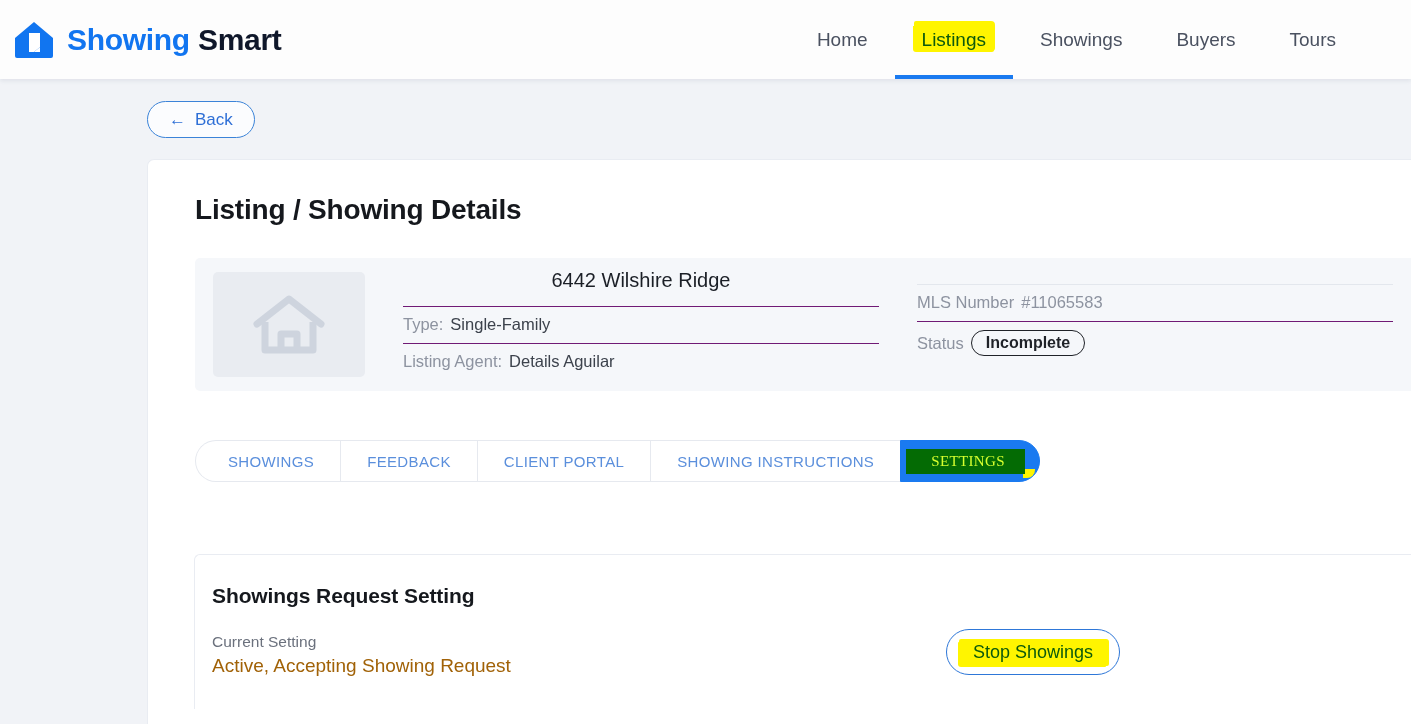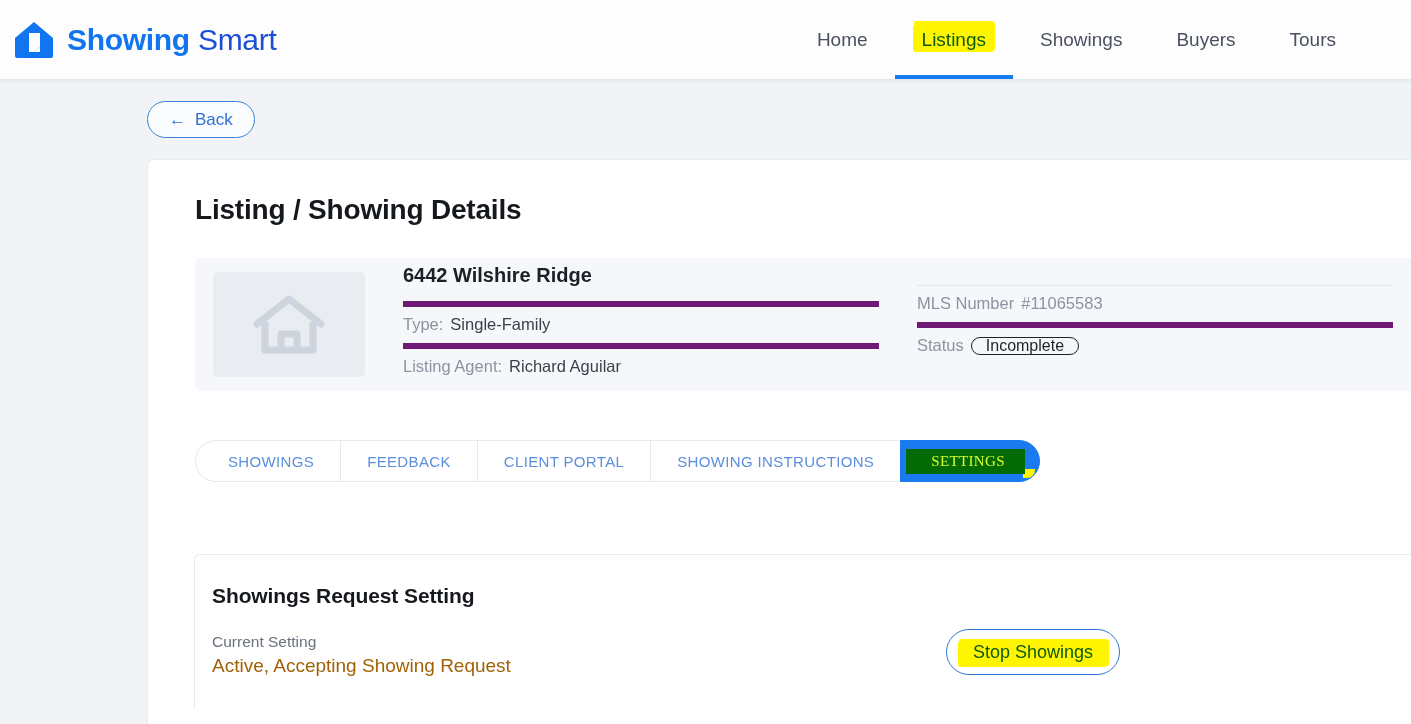--- a/index.html
+++ b/index.html
@@ -37,21 +37,21 @@
     padding-left: 4px;
   }
   .brand-mark { width: 44px; height: 44px; display: block; flex: none; }
   .brand-text {
     font-size: 30px;
     letter-spacing: -0.3px;
     white-space: nowrap;
     line-height: 1;
   }
   .brand-text .b-strong { font-weight: 700; color: #1175f0; }
-  .brand-text .b-light  { font-weight: 400; color: #1d4ed8; }
+  .brand-text .b-light  { font-weight: 700; color: #0f172a; }
 
   .main-nav {
     display: flex;
     align-items: flex-end;
     height: 79px;
     gap: 0;
   }
   .nav-item {
     position: relative;
     display: flex;
@@ -153,48 +153,50 @@
     align-items: center;
     justify-content: center;
   }
   .thumb svg { display: block; }
 
   .prop-col { flex: 0 0 476px; }
   .prop-col.right { flex: 0 0 476px; }
 
   .prop-address {
     font-size: 20px;
-    font-weight: 700;
+    font-weight: 400;
     color: #1b1f26;
     padding-bottom: 14px;
+    text-align: center;
   }
   .prop-line {
     font-size: 16.5px;
     color: #3c424c;
-    border-top: 6px solid #701a75;
+    border-top: 1px solid #701a75;
     padding: 8px 0 9px 0;
     display: flex;
     align-items: center;
     gap: 7px;
     white-space: nowrap;
   }
   .prop-line .lbl { color: #8d93a0; }
   .prop-line.first-right { border-top: 1px solid #e3e7ed; }
 
   .status-pill {
     display: inline-flex;
     align-items: center;
-    height: 18px;
+    height: 26px;
     padding: 0 14px;
     border: 1.5px solid #1f2228;
     border-radius: 14px;
     font-size: 16px;
     color: #1f2228;
     background: transparent;
     line-height: 1;
+    font-weight: bold;
   }
 
   
   .tabs-wrap { padding: 49px 0 0 47px; }
   .tabs {
     display: inline-flex;
     align-items: stretch;
     height: 42px;
     border-radius: 21px;
     background: #ffffff;
@@ -372,21 +374,21 @@
       </div>
 
       <div class="prop-col">
         <div class="prop-address">6442 Wilshire Ridge</div>
         <div class="prop-line">
           <span class="lbl">Type:</span>
           <span>Single-Family</span>
         </div>
         <div class="prop-line">
           <span class="lbl">Listing Agent:</span>
-          <span>Richard Aguilar</span>
+          <span>Details Aguilar</span>
         </div>
       </div>
 
       <div class="prop-col right">
         <div class="prop-line first-right">
           <span class="lbl">MLS Number</span>
           <span class="lbl">#11065583</span>
         </div>
         <div class="prop-line">
           <span class="lbl">Status</span>

